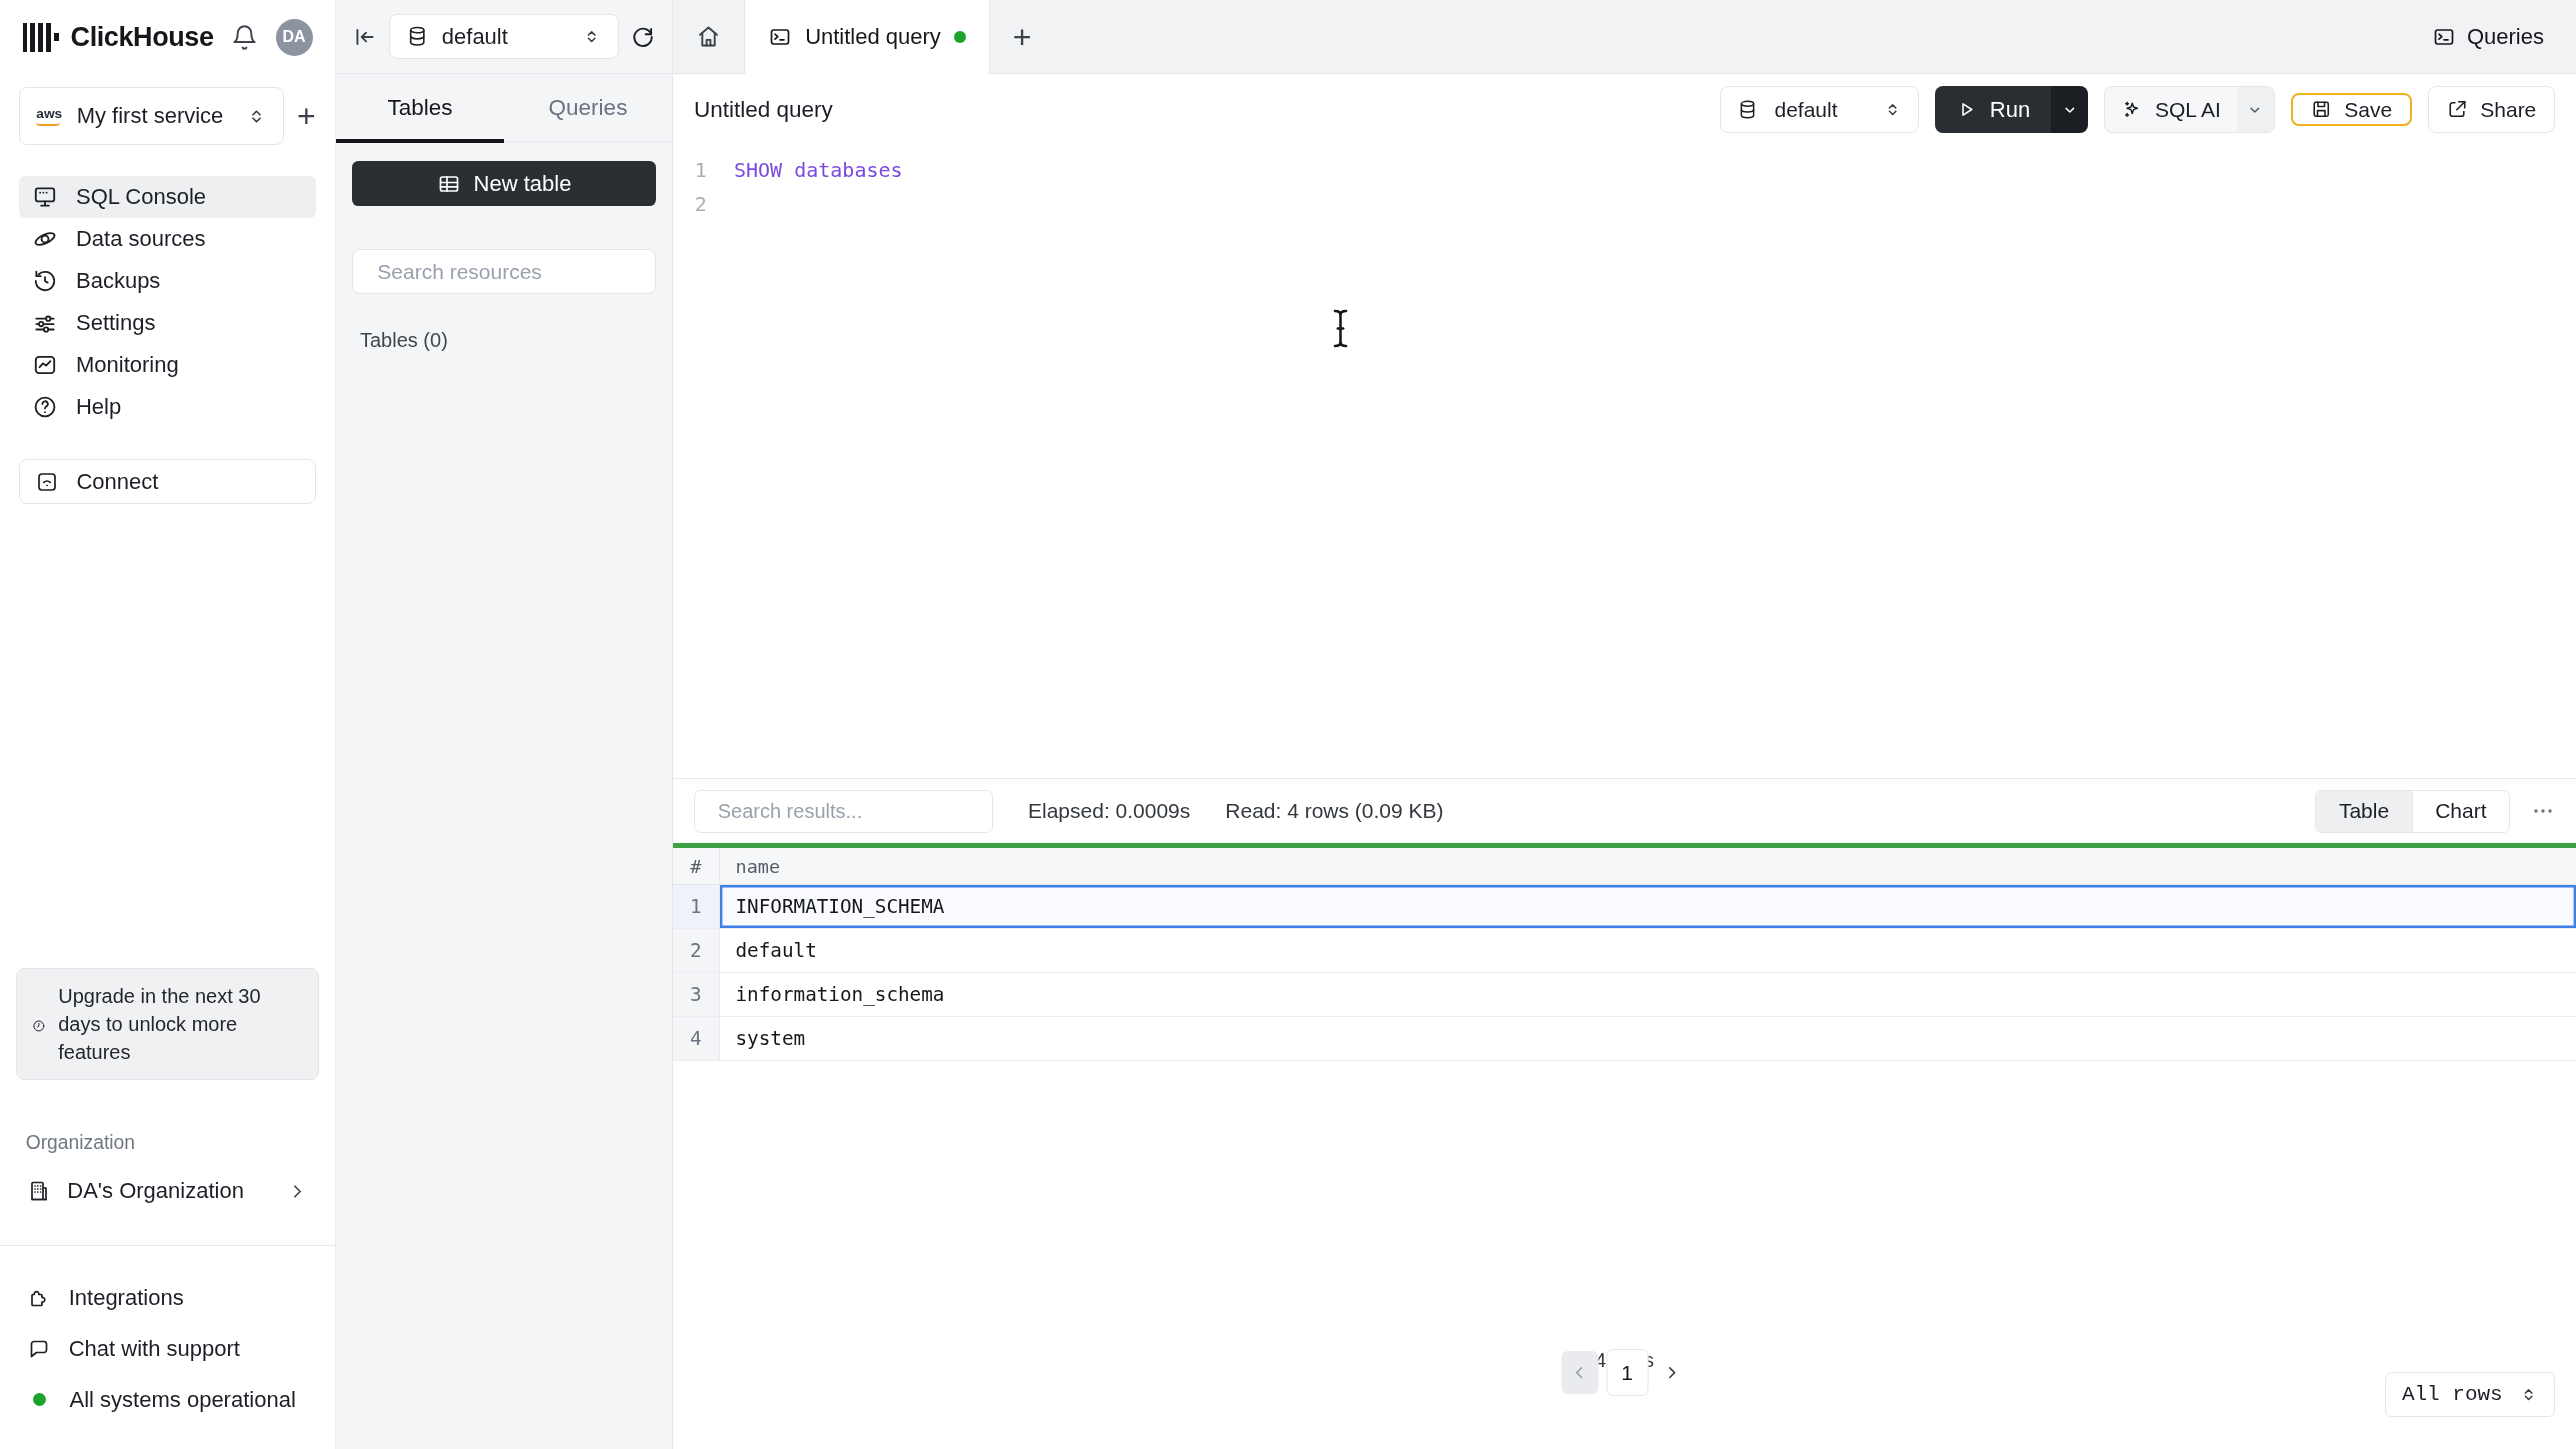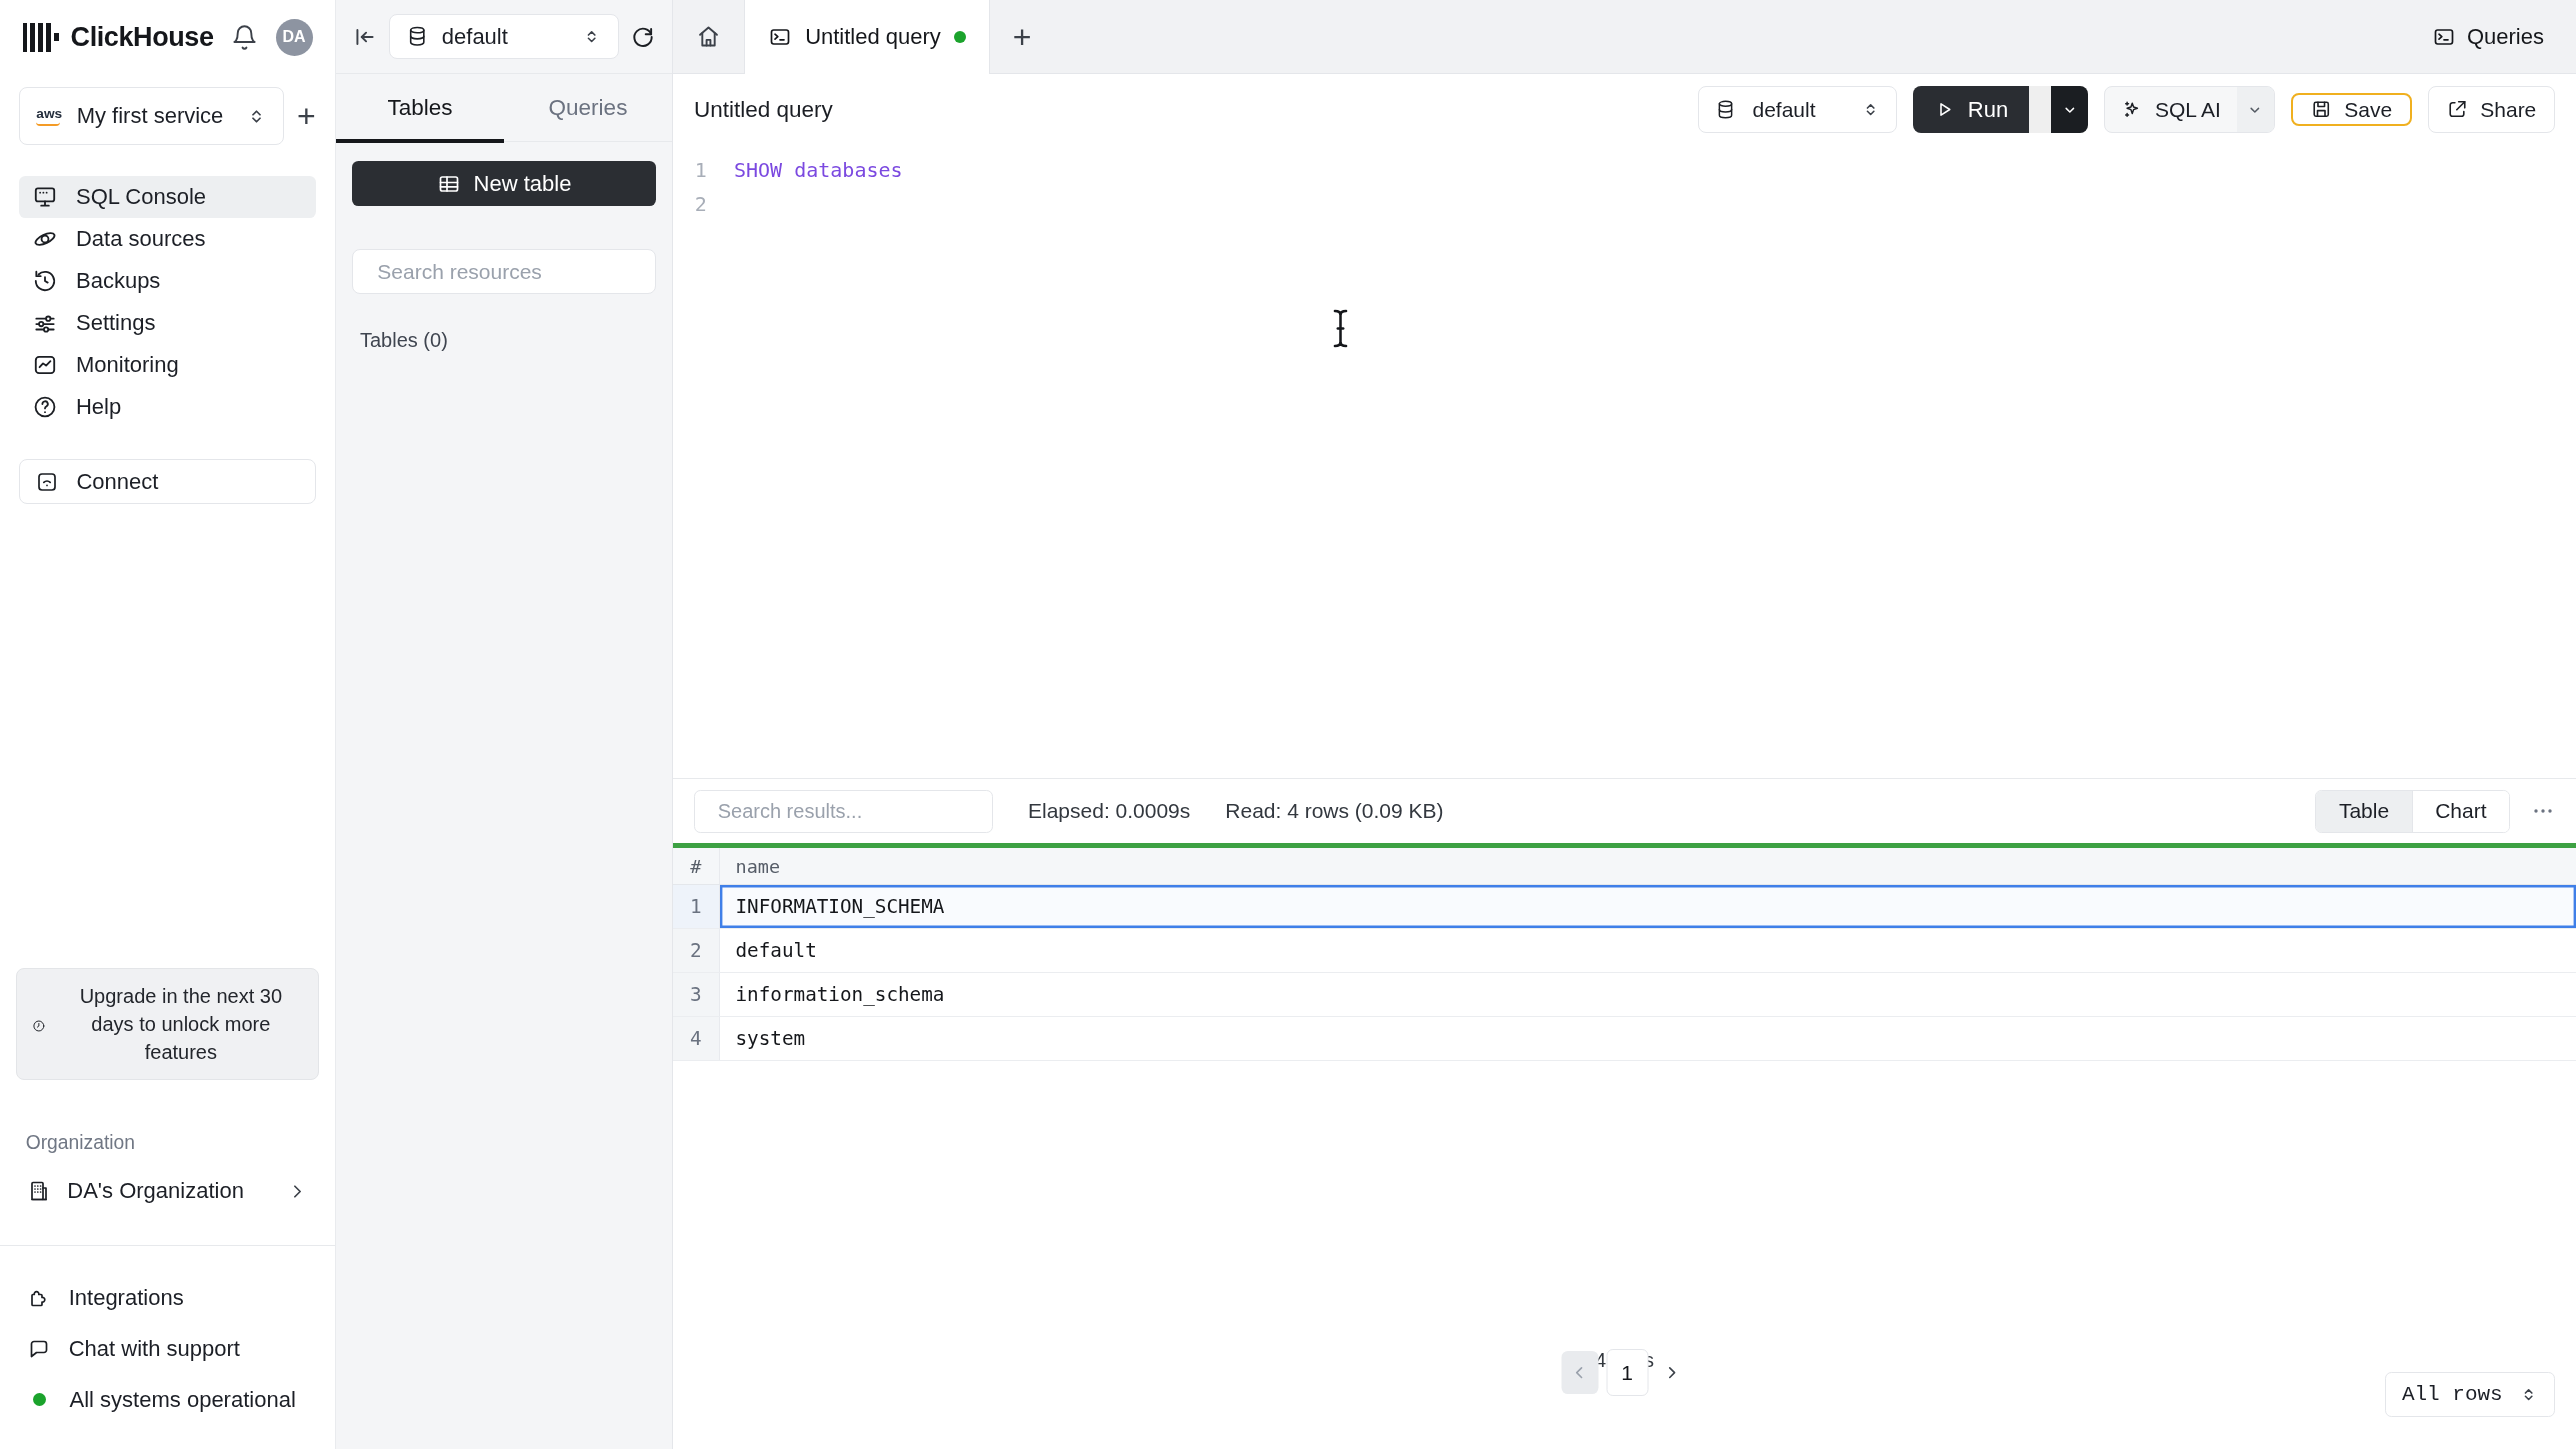--- a/index.html
+++ b/index.html
@@ -22,21 +22,21 @@
   .service-selector .label { font-size:22px; color:#1c1f26; flex:1; text-align:left; }
   .aws { font-size:13.7px; font-weight:700; color:#252f3e; line-height:1; display:inline-block; }
   .aws-smile { display:block; width:24px; height:4.8px; border-bottom:2.4px solid #f49b26; border-radius:0 0 11.3px 11.3px; margin-top:0.8px; }
   .icon-btn { background:none; border:none; cursor:pointer; color:#3c4149; display:flex; align-items:center; justify-content:center; }
   .plus-lg { font-size:32px; color:#3c4149; font-weight:400; line-height:1; }
   .menu { margin-top:31px; padding:0 19.3px; display:flex; flex-direction:column; }
   .menu-item { height:42px; display:flex; align-items:center; gap:17.7px; padding:0 13px; border-radius:6.4px; font-size:22px; color:#1c1f26; cursor:pointer; }
   .menu-item.active { background:#edeff1; }
   .connect-btn { margin:31px 19.3px 0; height:45px; background:#fff; border:0.8px solid #e4e6ea; border-radius:8px; display:flex; align-items:center; gap:17.7px; padding:0 14.5px; font-size:22px; color:#1c1f26; cursor:pointer; font-family:inherit; }
   .upgrade-card { margin:auto 16px 0; background:#f0f1f3; border:0.8px solid #e3e5e8; border-radius:8px; padding:13px 14.5px; display:flex; gap:13px; align-items:flex-start; }
-  .upgrade-card .txt { font-size:20px; line-height:28px; color:#23262c;text-align:center; }
+  .upgrade-card .txt { font-size:20px; line-height:28px; color:#23262c; }
   .org-section { margin:52px 19.3px 0; }
   .org-heading { font-size:19.3px; color:#707784; padding-left:6.4px; }
   .org-row { margin-top:17.7px; height:40px; display:flex; align-items:center; gap:16px; padding:0 8px; font-size:22px; color:#1c1f26; cursor:pointer; }
   .org-row .chev { margin-left:auto; color:#3c4149; }
   .sb-divider { height:0.8px; background:#e7e9ec; margin-top:34px; }
   .sb-footer { padding:34px 27px 32px; display:flex; flex-direction:column; gap:16px; }
   .sb-footer .row { display:flex; align-items:center; gap:17.7px; font-size:22px; color:#1c1f26; cursor:pointer; height:35px; }
   .status-dot { width:13.7px; height:13.7px; border-radius:50%; background:#1ba32c; margin:0 5.6px; }
 
   
@@ -61,21 +61,21 @@
   .home-btn { width:71px; height:74px; display:flex; align-items:center; justify-content:center; color:#3c4149; }
   .query-tab { height:74px; width:246px; background:#fff; border-left:0.8px solid #e4e6ea; border-right:0.8px solid #e4e6ea; display:flex; align-items:center; justify-content:center; gap:13px; font-size:22px; color:#15171b; cursor:pointer; margin-bottom:-0.8px; }
   .tab-dot { width:12px; height:12px; border-radius:50%; background:#1ba32c; }
   .tab-plus { width:64px; height:74px; display:flex; align-items:center; justify-content:center; }
   .strip-right { margin-left:auto; display:flex; align-items:center; gap:11.3px; padding-right:32px; font-size:22px; color:#15171b; cursor:pointer; }
 
   .editor-toolbar { height:71px; display:flex; align-items:center; padding:0 21px; background:#fff; }
   .editor-title { font-size:22.5px; color:#1b1e24; }
   .et-right { margin-left:auto; display:flex; align-items:center; gap:16px; }
   .sel-btn { height:47px; background:#fff; border:0.8px solid #e4e6ea; border-radius:8px; display:flex; align-items:center; gap:13px; padding:0 16px; font-size:21px; color:#1c1f26; cursor:pointer; font-family:inherit; }
-  .run-btn { height:47px; border-radius:8px; overflow:hidden; display:flex; border:none; padding:0; cursor:pointer;gap:22px; }
+  .run-btn { height:47px; border-radius:8px; overflow:hidden; display:flex; border:none; padding:0; cursor:pointer; }
   .run-main { background:#2a2d32; color:#fff; display:flex; align-items:center; gap:13px; padding:0 21px; font-size:22px; }
   .run-caret { background:#1b1e22; width:37px; display:flex; align-items:center; justify-content:center; color:#fff; }
   .sqlai-btn { height:47px; border:0.8px solid #e4e6ea; border-radius:8px; overflow:hidden; display:flex; background:#f6f7f8; cursor:pointer; padding:0; font-family:inherit; }
   .sqlai-main { display:flex; align-items:center; gap:11.3px; padding:0 16px; font-size:21px; color:#1c1f26; }
   .sqlai-caret { width:37px; display:flex; align-items:center; justify-content:center; color:#555b64; background:#eef0f2; }
   .save-btn { height:33px; background:#fff; border:2.4px solid #f0b01f; border-radius:8px; display:flex; align-items:center; gap:11.3px; padding:0 17.7px; font-size:21px; color:#1c1f26; cursor:pointer; font-family:inherit; }
   .share-btn { height:47px; background:#fff; border:0.8px solid #e4e6ea; border-radius:8px; display:flex; align-items:center; gap:11.3px; padding:0 17.7px; font-size:21px; color:#1c1f26; cursor:pointer; font-family:inherit; }
 
   .editor { flex:1; position:relative; padding-top:8px; font-family:"DejaVu Sans Mono", monospace; font-size:20px; }
   .code-line { display:flex; line-height:34px; }

